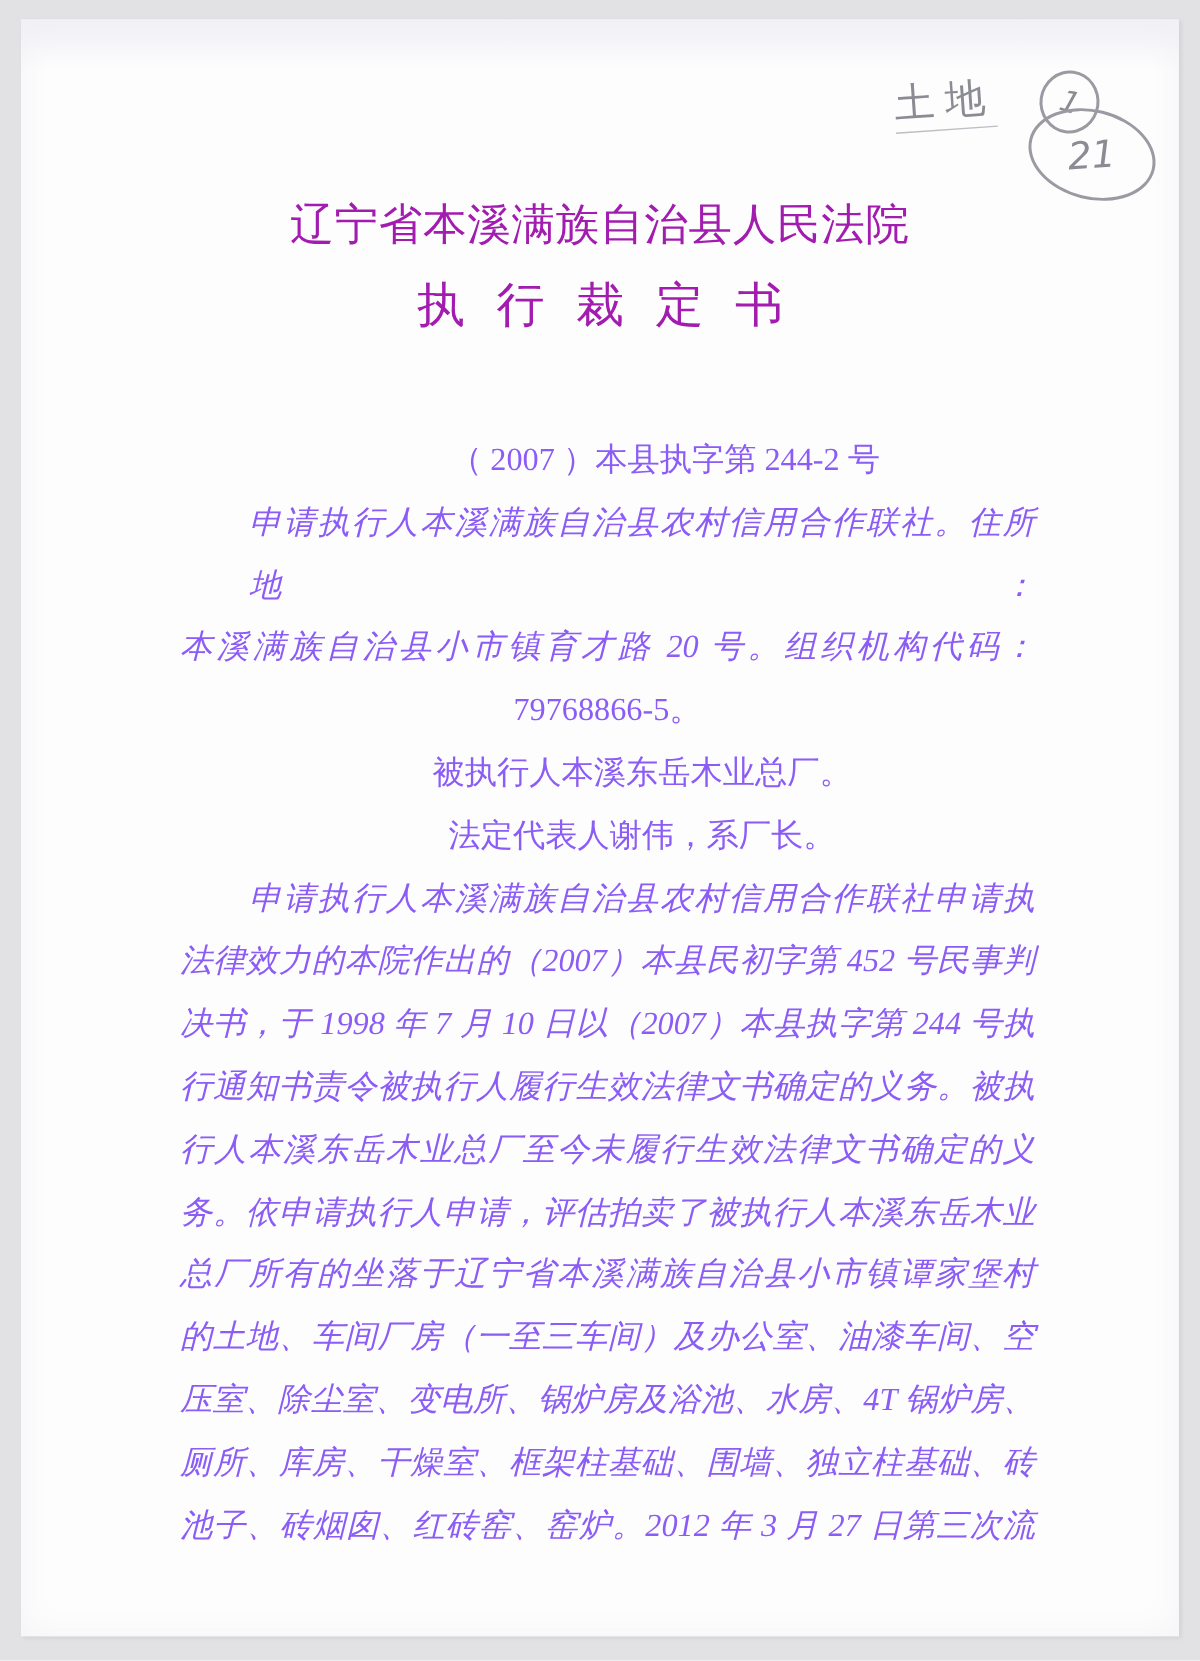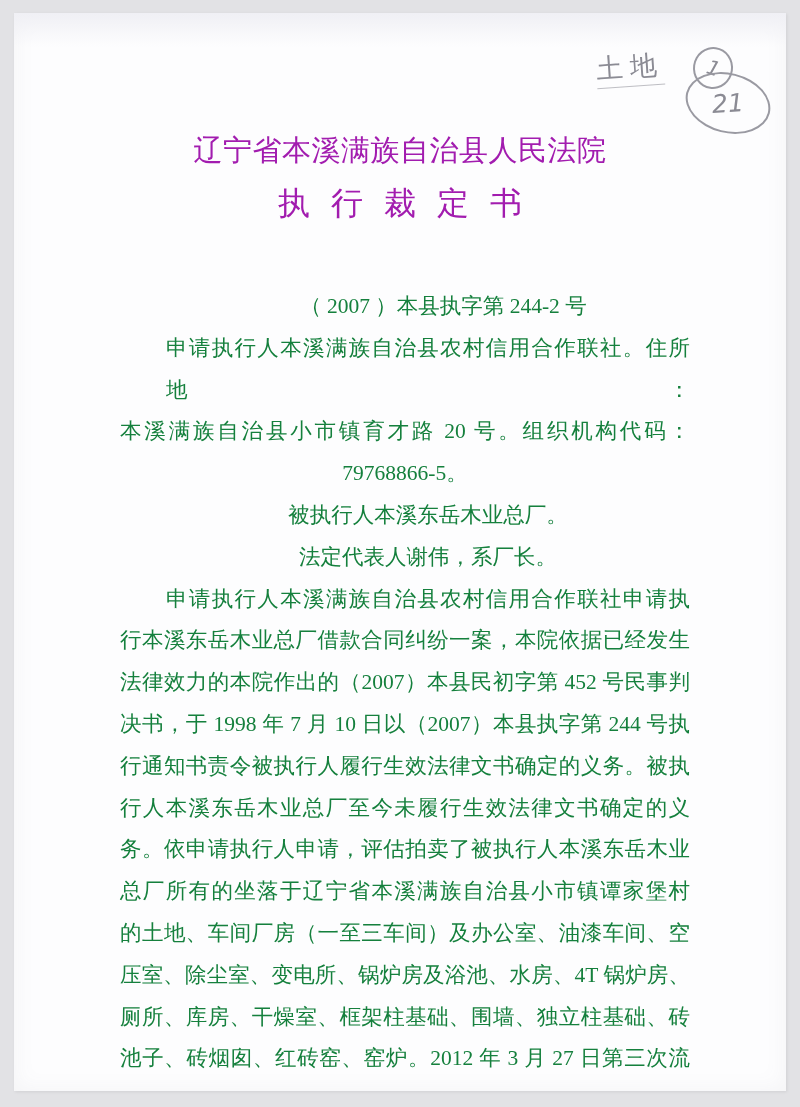--- a/index.html
+++ b/index.html
@@ -30,31 +30,32 @@
   }
   .doctitle {
     margin-top: 18px;
     font-size: 32px; line-height: 37px;
     letter-spacing: 21px; padding-left: 21px;
   }
   .bodytext {
     position: absolute; left: 106px; top: 273px;
     width: 570px;
     font-size: 21.5px; line-height: 41.8px;
-    color: #15803d;
+    color: #8b5cf6;
   }
   .case-line {
     padding-left: 180px;
     text-align: left;
   }
   .line { text-align: center; }
   .l-fill {
     text-align: justify;
     text-align-last: justify;
     text-justify: inter-character;
+    font-style: italic;
   }
   .l-indent { padding-left: 46px; }
   
   .hand {
     position: absolute;
     color: #8b8b94;
     font-family: "DejaVu Sans", sans-serif;
   }
   .hand-label {
     left: 582px; top: 36px;
@@ -97,21 +98,20 @@
   </div>
 
   <div class="bodytext">
     <div class="case-line">（ 2007 ）本县执字第 244-2 号</div>
     <div class="line l-indent l-fill">申请执行人本溪满族自治县农村信用合作联社。住所地：</div>
     <div class="line l-fill">本溪满族自治县小市镇育才路 20 号。组织机构代码：</div>
     <div class="line">79768866-5。</div>
     <div class="line l-indent">被执行人本溪东岳木业总厂。</div>
     <div class="line l-indent">法定代表人谢伟，系厂长。</div>
     <div class="line l-indent l-fill">申请执行人本溪满族自治县农村信用合作联社申请执</div>
-    <div class="line l-fill">行本溪东岳木业总厂借款合同纠纷一案，本院依据已经发生</div>
     <div class="line l-fill">法律效力的本院作出的（2007）本县民初字第 452 号民事判</div>
     <div class="line l-fill">决书，于 1998 年 7 月 10 日以（2007）本县执字第 244 号执</div>
     <div class="line l-fill">行通知书责令被执行人履行生效法律文书确定的义务。被执</div>
     <div class="line l-fill">行人本溪东岳木业总厂至今未履行生效法律文书确定的义</div>
     <div class="line l-fill">务。依申请执行人申请，评估拍卖了被执行人本溪东岳木业</div>
     <div class="line l-fill">总厂所有的坐落于辽宁省本溪满族自治县小市镇谭家堡村</div>
     <div class="line l-fill">的土地、车间厂房（一至三车间）及办公室、油漆车间、空</div>
     <div class="line l-fill">压室、除尘室、变电所、锅炉房及浴池、水房、4T 锅炉房、</div>
     <div class="line l-fill">厕所、库房、干燥室、框架柱基础、围墙、独立柱基础、砖</div>
     <div class="line l-fill">池子、砖烟囱、红砖窑、窑炉。2012 年 3 月 27 日第三次流</div>

